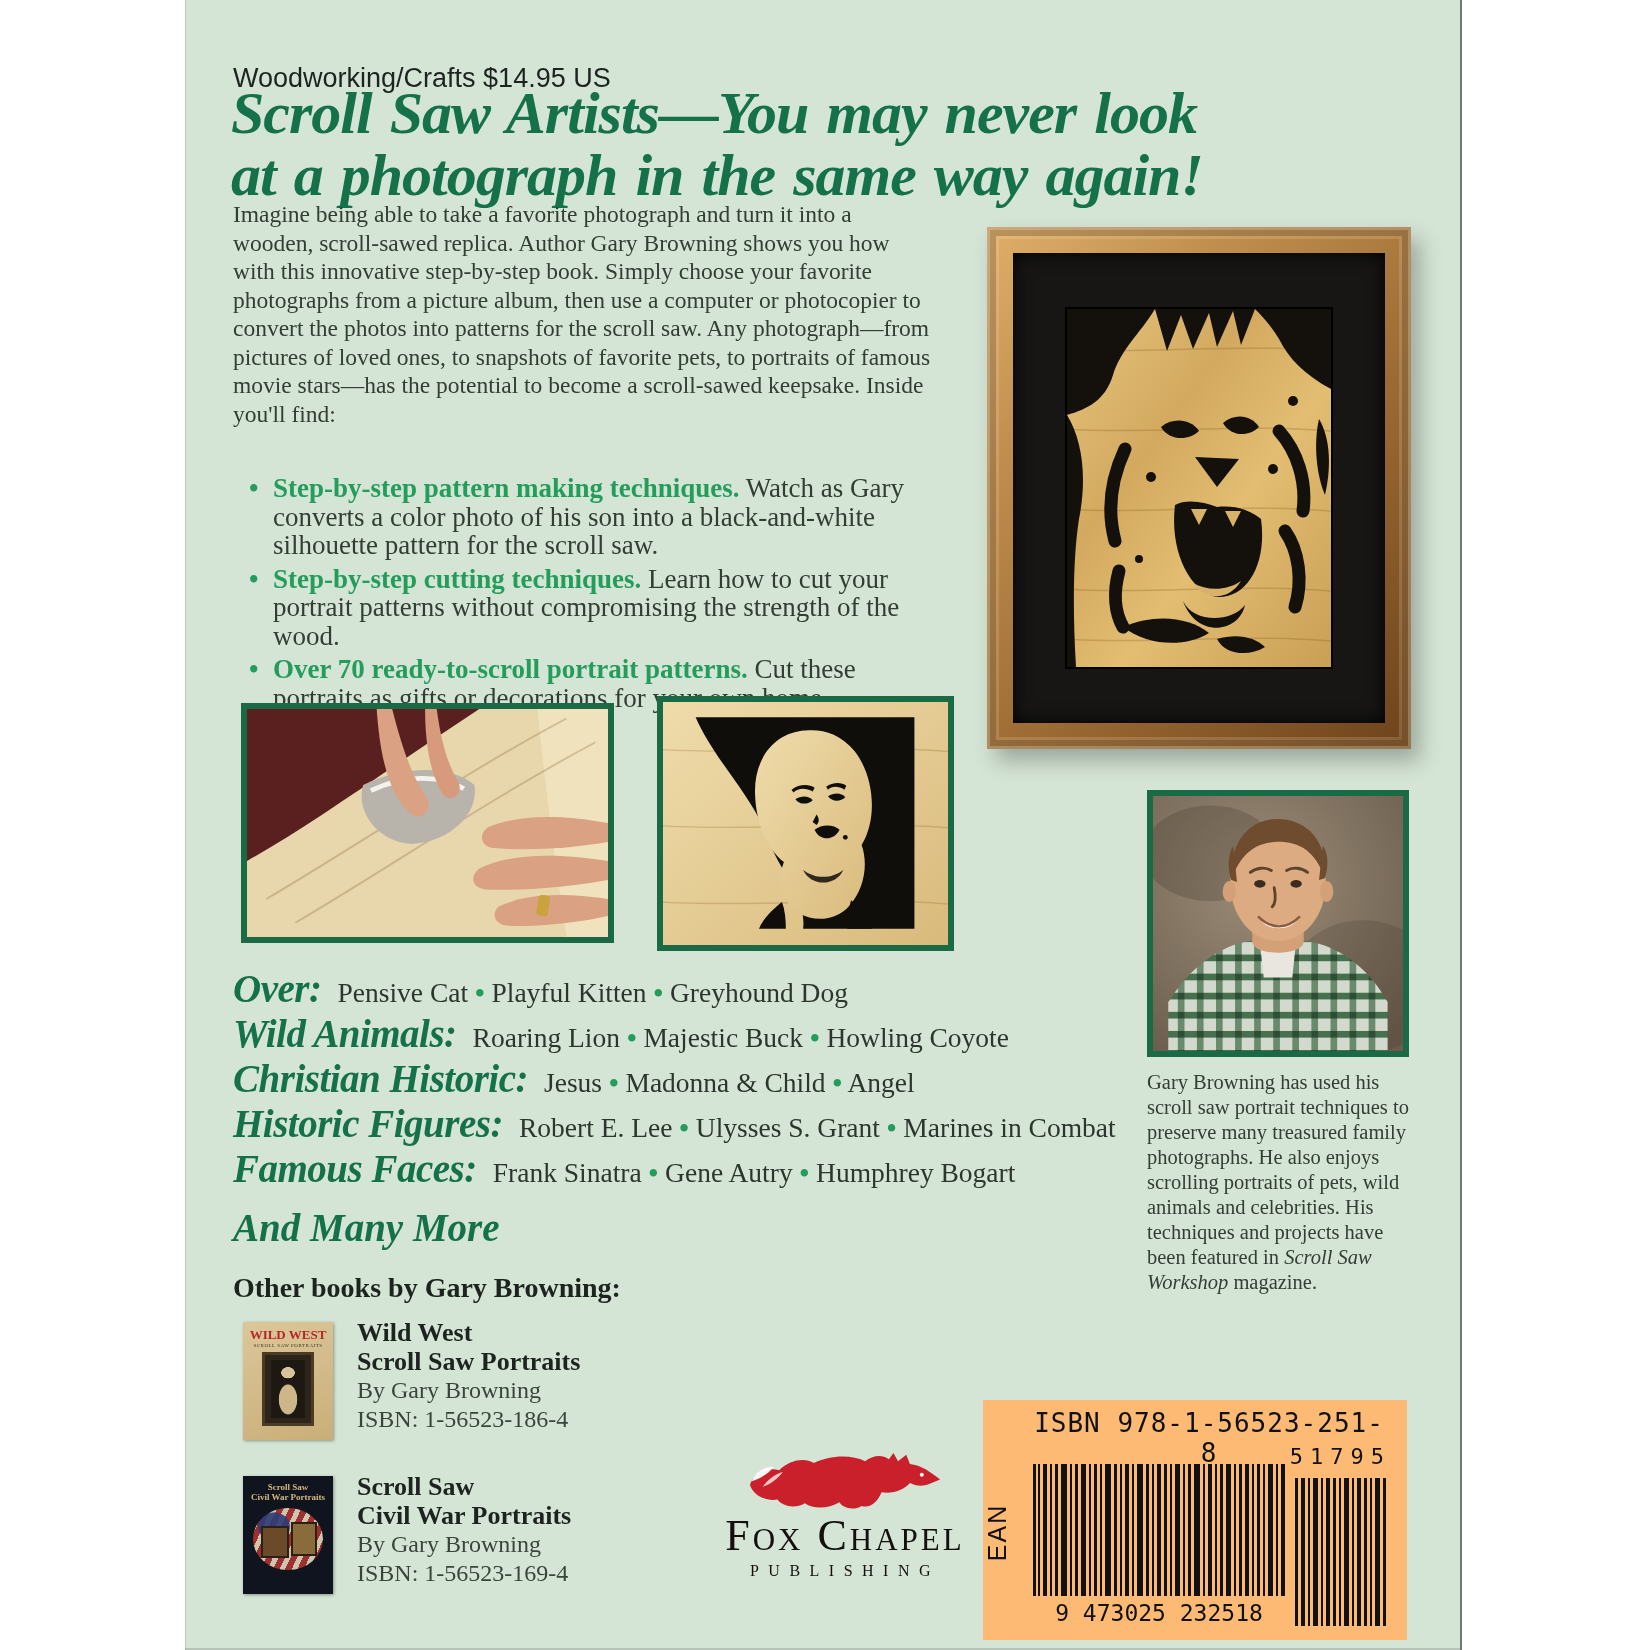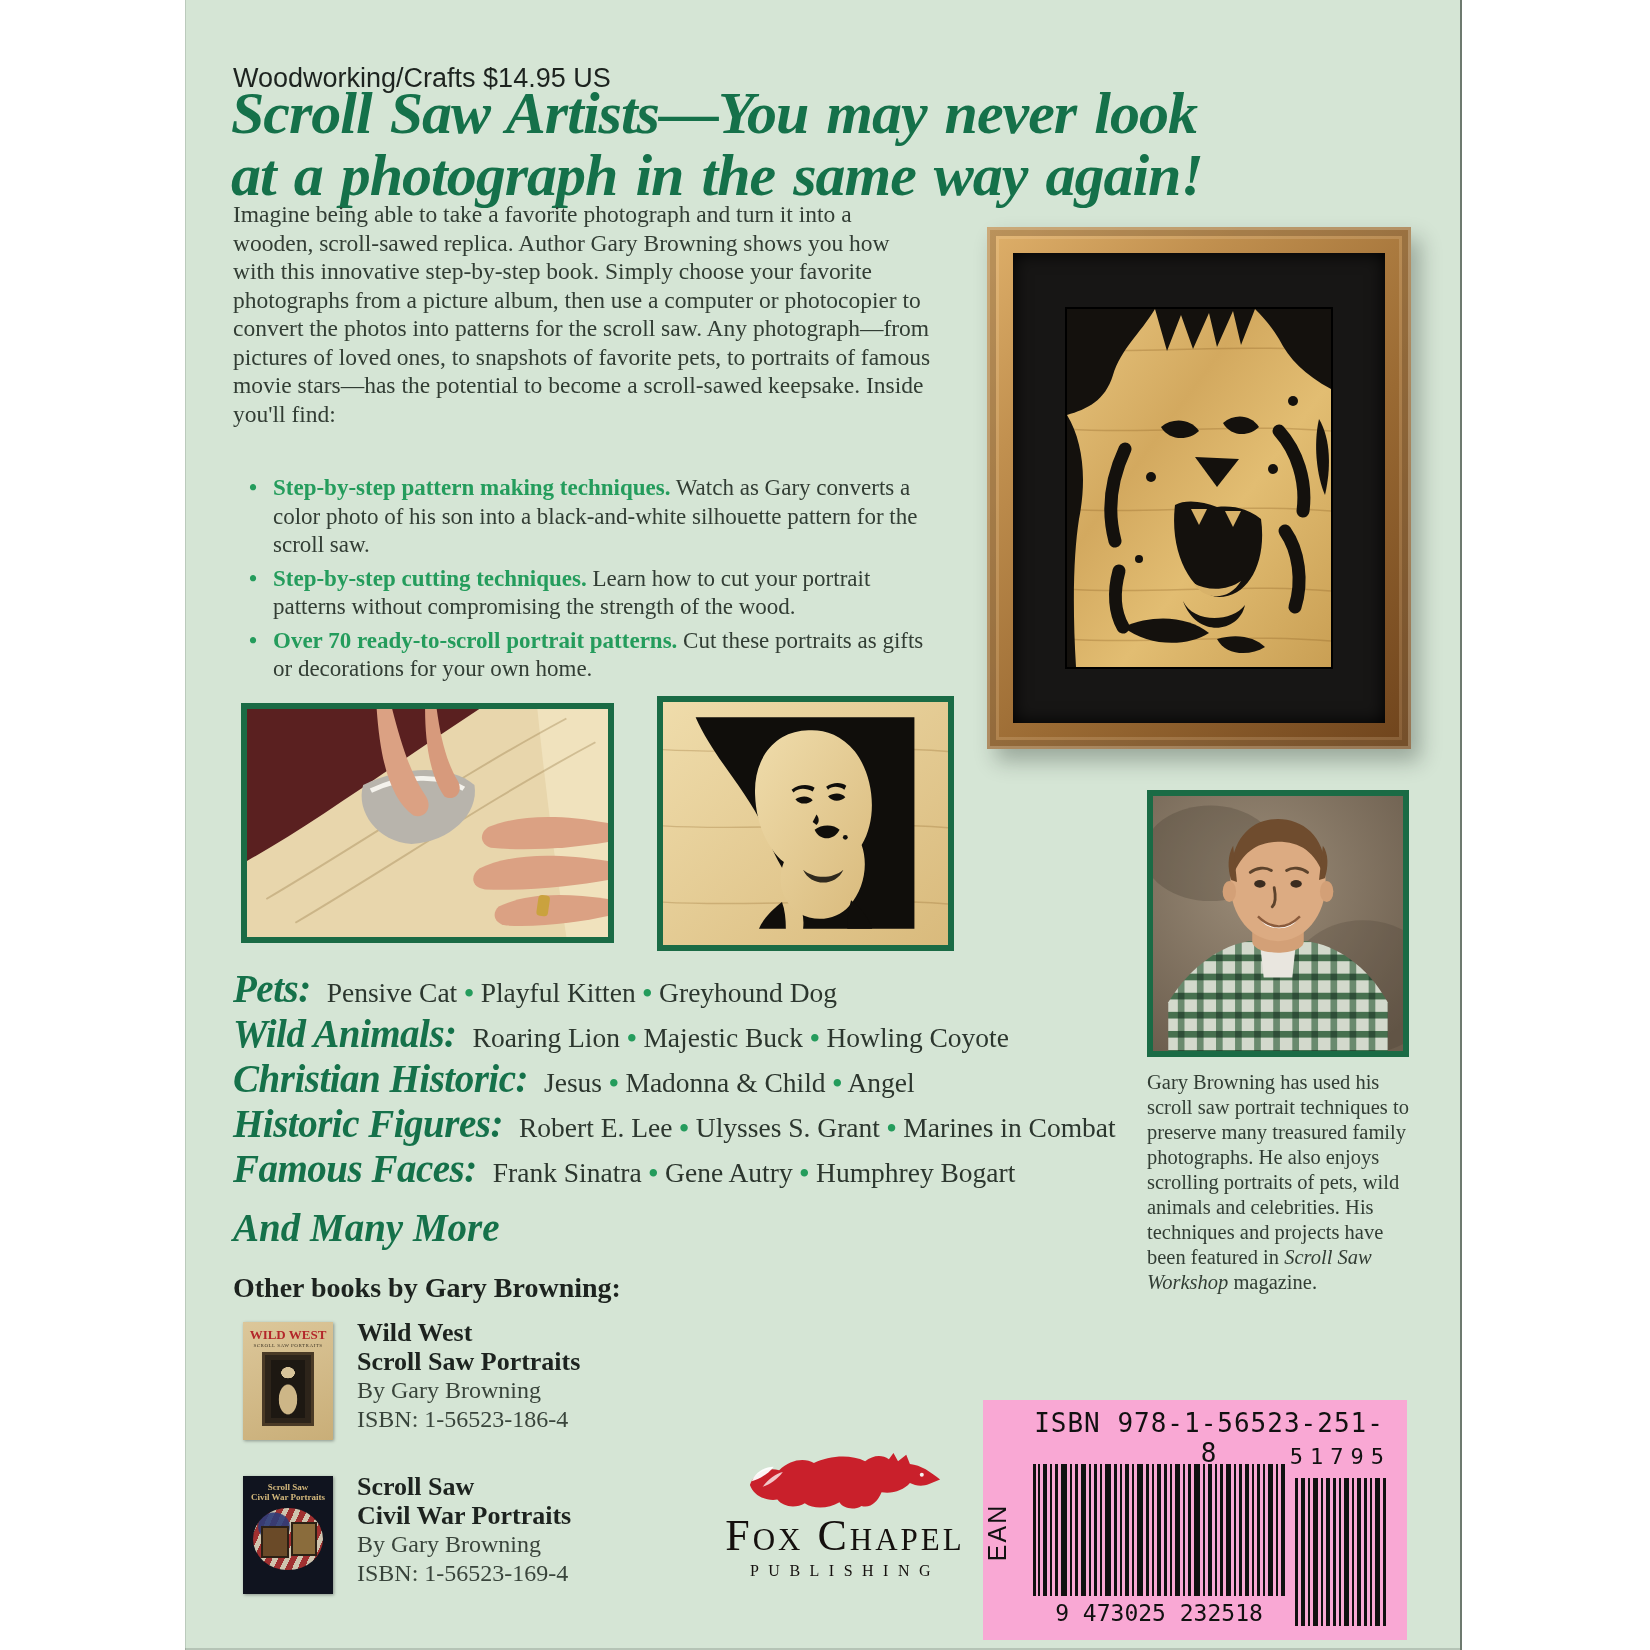--- a/index.html
+++ b/index.html
@@ -17,21 +17,21 @@
 
   .headline { left:46px; top:82px; width:1190px;
               font-style:italic; font-weight:700; font-size:60px; line-height:1.04;
               letter-spacing:-1px; word-spacing:4px; color:#15714a; }
 
   .intro { left:48px; top:200px; width:704px;
            font-size:23.5px; line-height:28.5px; color:#323d34; }
 
   .bullets { left:62px; top:474px; width:690px; list-style:none; }
   .bullets li { position:relative; padding-left:26px; margin-bottom:5px;
-                font-size:23px; line-height:28.5px; color:#323d34; }
+                font-size:27px; line-height:28.5px; color:#323d34; }
   .bullets li::before { content:"•"; position:absolute; left:2px; top:0;
                         color:#249c5c; font-weight:700; }
   .bullet-lead { font-weight:700; color:#249c5c; }
 
   .photo { position:absolute; border:6px solid #1a6b45; background:#000; overflow:hidden; }
   .photo svg { display:block; width:100%; height:100%; }
 
   .hands-photo   { left:56px;  top:703px; width:373px; height:240px; }
   .marilyn-photo { left:472px; top:696px; width:297px; height:255px; }
   .author-photo  { left:962px; top:790px; width:262px; height:267px; }
@@ -98,21 +98,21 @@
 
   
   .publisher { left:500px; top:1452px; width:320px; text-align:center; }
   .fox-svg { width:220px; height:64px; display:block; margin:0 auto; }
   .pub-name { font-variant:small-caps; font-size:44px; letter-spacing:3px;
               color:#15100e; line-height:40px; font-family:"Liberation Serif",serif; }
   .pub-sub { font-size:16px; letter-spacing:9.5px; color:#15100e; margin-top:6px;
              font-family:"Liberation Serif",serif; }
 
   
-  .barcode-box { left:798px; top:1400px; width:424px; height:240px; background:#f9a8d4; }
+  .barcode-box { left:798px; top:1400px; width:424px; height:240px; background:#fdba74; }
   .bc-isbn { position:absolute; left:46px; top:8px; width:360px; text-align:center;
              font-family:"DejaVu Sans Mono",monospace; font-size:26px; letter-spacing:1px;
              color:#111; }
   .bc-addon { position:absolute; right:16px; top:44px; font-family:"DejaVu Sans Mono",monospace;
               font-size:22px; letter-spacing:7px; color:#111; }
   .bc-ean { position:absolute; left:-14px; top:118px; transform:rotate(-90deg);
             font-family:"Liberation Sans",sans-serif; font-size:25px; letter-spacing:2px; color:#111; }
   .bc-number { position:absolute; left:36px; top:200px; width:280px; text-align:center;
                font-family:"DejaVu Sans Mono",monospace; font-size:23px; color:#111; }
   .bc-main { position:absolute; left:50px; top:64px; }
@@ -281,21 +281,21 @@
           <path d="M140,78 C146,74 156,75 162,80"></path>
         <path d="M127,96 C129,106 129,112 125,116"></path>
       </g>
       <path d="M112,128 C122,138 140,138 152,128 C146,142 118,142 112,128 Z" fill="#fff"></path>
       <path d="M110,126 C124,140 140,140 154,126" stroke="#8a5b3c" stroke-width="2.5" fill="none"></path>
     </svg>
   </div>
 
   <div class="abs cats">
     <div class="cat-row">
-      <span class="cat-label">Pets:</span>
+      <span class="cat-label">Over:</span>
       <span class="cat-items">Pensive Cat <span class="cat-sep">•</span> Playful Kitten <span class="cat-sep">•</span> Greyhound Dog</span>
     </div>
     <div class="cat-row">
       <span class="cat-label">Wild Animals:</span>
       <span class="cat-items">Roaring Lion <span class="cat-sep">•</span> Majestic Buck <span class="cat-sep">•</span> Howling Coyote</span>
     </div>
     <div class="cat-row">
       <span class="cat-label">Christian Historic:</span>
       <span class="cat-items">Jesus <span class="cat-sep">•</span> Madonna &amp; Child <span class="cat-sep">•</span> Angel</span>
     </div>

